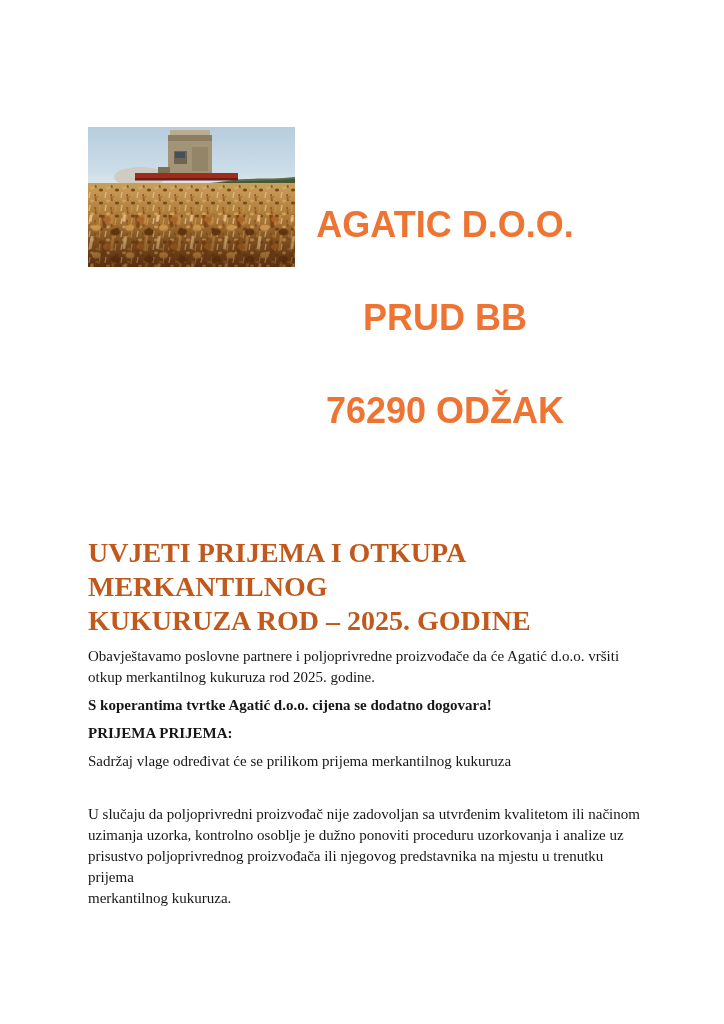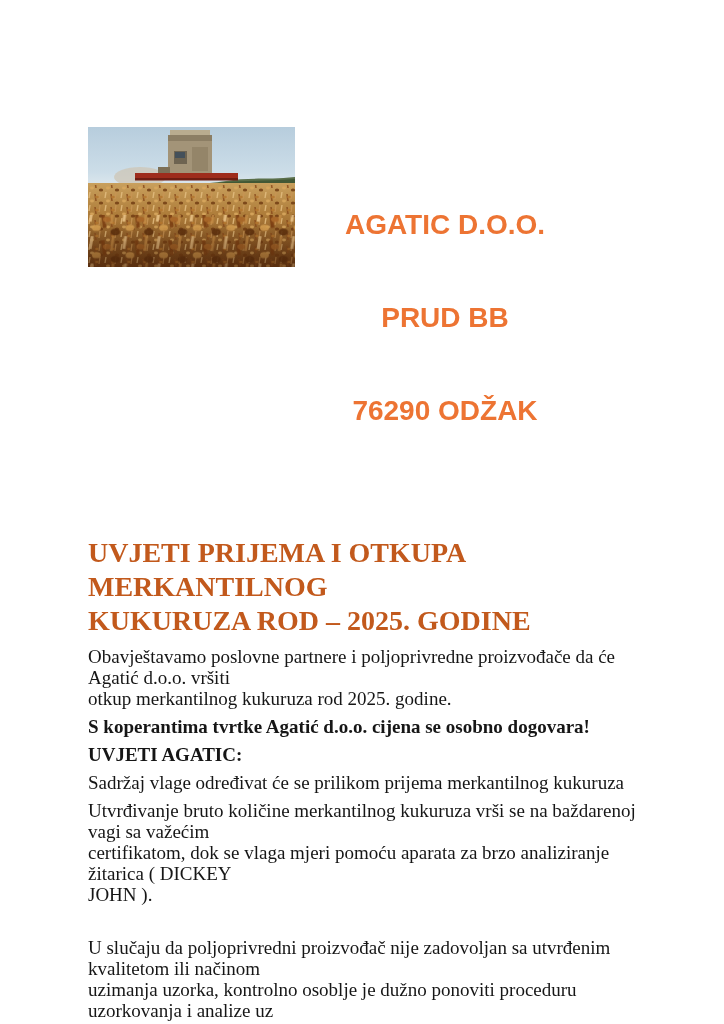--- a/index.html
+++ b/index.html
@@ -33,37 +33,37 @@
     overflow: hidden;
   }
   .photo svg { display: block; }
   .company {
     width: 300px;
     margin-left: 0;
     padding-top: 20px;
     text-align: center;
     font-family: "Liberation Sans", sans-serif;
     font-weight: bold;
-    font-size: 28px;
+    font-size: 36px;
     line-height: 31px;
     color: #ED7433;
     white-space: pre-wrap;
   }
   .doc-title {
     margin: 48px 0 8px 0;
     font-size: 28px;
     font-weight: bold;
     line-height: 34px;
     color: #C2591C;
     white-space: pre-wrap;
     font-family: "Liberation Serif", serif;
   }
   .para {
     margin: 0 0 7px 0;
-    font-size: 19px;
+    font-size: 15px;
     line-height: 21px;
     white-space: pre-wrap;
   }
   .bold { font-weight: bold; }
   .gap { margin-top: 32px; }
 </style>
 </head>
 <body>
 
 <div class="page">
@@ -140,25 +140,22 @@
         <div>PRUD BB</div>
         <div>76290 ODŽAK</div>
       </div>
     </div>
 
     <div class="doc-title">UVJETI PRIJEMA I OTKUPA MERKANTILNOG
 KUKURUZA ROD – 2025. GODINE</div>
 
     <p class="para">Obavještavamo poslovne partnere i poljoprivredne proizvođače da će Agatić d.o.o. vršiti
 otkup merkantilnog kukuruza rod 2025. godine.</p>
-    <p class="para bold">S koperantima tvrtke Agatić d.o.o. cijena se osobno dogovara!</p>
-    <p class="para bold">UVJETI AGATIC:</p>
+    <p class="para bold">S koperantima tvrtke Agatić d.o.o. cijena se dodatno dogovara!</p>
+    <p class="para bold">PRIJEMA PRIJEMA:</p>
     <p class="para">Sadržaj vlage određivat će se prilikom prijema merkantilnog kukuruza</p>
-    <p class="para">Utvrđivanje bruto količine merkantilnog kukuruza vrši se na baždarenoj vagi sa važećim
-certifikatom, dok se vlaga mjeri pomoću aparata za brzo analiziranje žitarica ( DICKEY
-JOHN ).</p>
     <p class="para gap">U slučaju da poljoprivredni proizvođač nije zadovoljan sa utvrđenim kvalitetom ili načinom
 uzimanja uzorka, kontrolno osoblje je dužno ponoviti proceduru uzorkovanja i analize uz
 prisustvo poljoprivrednog proizvođača ili njegovog predstavnika na mjestu u trenutku prijema
 merkantilnog kukuruza.</p>
 
   </div>
 </div>
 
 </body></html>

